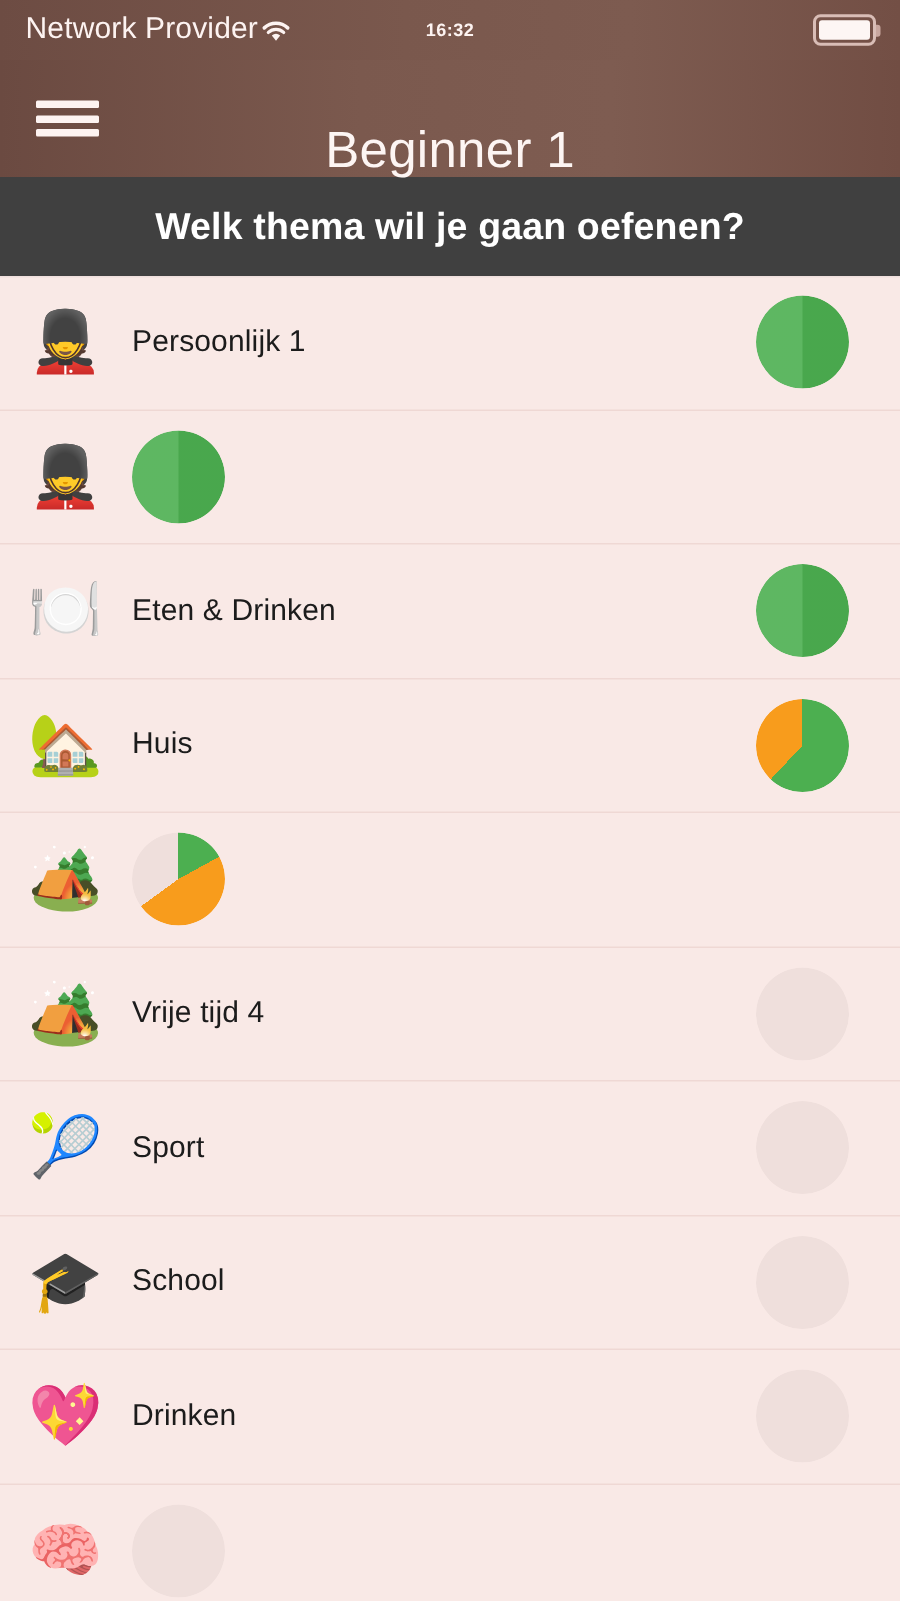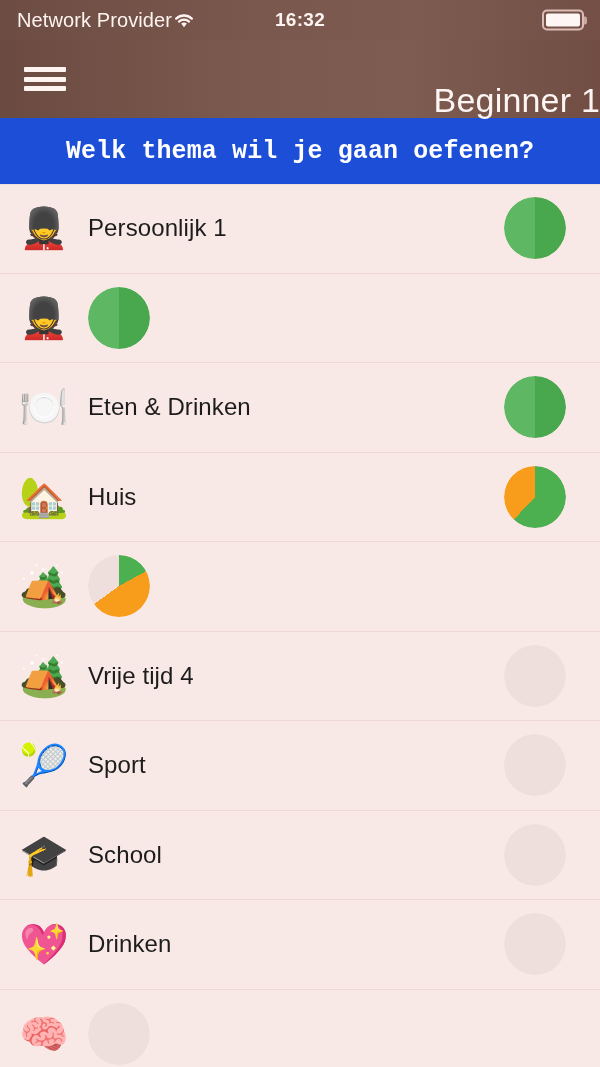--- a/index.html
+++ b/index.html
@@ -18,21 +18,21 @@
     display:flex; align-items:center; position:relative;
     color:#fff;
   }
   .carrier {
     position:absolute; left:17px; top:50%; transform:translateY(-50%);
     font-size:20px; letter-spacing:.1px; color:#fdf3f1; white-space:nowrap;
   }
   .wifi-icon { position:absolute; left:172px; top:50%; transform:translateY(-50%); width:24px; height:18px; }
   .clock {
     position:absolute; left:0; right:0; text-align:center;
-    font-size:19px; font-weight:bold; color:#fdf3f1; letter-spacing:.3px;
+    font-size:12px; font-weight:bold; color:#fdf3f1; letter-spacing:.3px;
   }
   .battery {
     position:absolute; right:16px; top:50%; transform:translateY(-50%);
     width:42px; height:21px; border:2px solid #d9bdb6; border-radius:5px;
     padding:2px; display:flex; align-items:center;
   }
   .battery::after {
     content:""; position:absolute; right:-5px; top:50%; transform:translateY(-50%);
     width:3px; height:8px; background:#c9a79f; border-radius:0 2px 2px 0;
   }
@@ -44,51 +44,50 @@
     background:linear-gradient(90deg,#6b4a41 0%,#7b594e 40%,#7e5c51 68%,#714d43 100%);
     display:flex; align-items:center; position:relative;
   }
   .hamburger {
     position:absolute; left:24px; top:50%; transform:translateY(-50%);
     width:42px; height:30px; display:flex; flex-direction:column;
     justify-content:space-between; cursor:pointer; padding:3px 0;
   }
   .hamburger span { display:block; width:100%; height:5px; background:#fdf3f1; border-radius:1px; }
   .nav-title {
-    position:absolute; left:0; right:0; text-align:right;
+    position:absolute; left:0; right:0; text-align:center;
     font-size:34px; color:#fdf5f3; font-weight:400; letter-spacing:.2px;margin-top:42px;
   }
 
   
   .prompt {
-    height:66px; width:100%; background:#1d4ed8;
+    height:66px; width:100%; background:#404040;
     display:flex; align-items:center; justify-content:center;
     box-shadow:0 1px 0 rgba(0,0,0,.04);
-    font-family:Liberation Mono, monospace;
   }
   .prompt-text {
     font-size:25px; font-weight:bold; color:#ffffff; letter-spacing:.1px;
   }
 
   
   .list { width:100%; }
   .row {
     height:89.5px; width:100%;
     display:flex; align-items:center; position:relative;
     border-bottom:1px solid rgba(214,180,172,.30);
     cursor:pointer;
   }
   .row-emoji {
     width:88px; flex:0 0 88px; text-align:center;
     font-size:40px; line-height:1;
     font-family:"DejaVu Sans", sans-serif;
     user-select:none;
   }
   .row-label {
-    flex:1 1 auto; font-size:24px; color:#1c1c1c; letter-spacing:.1px;
+    flex:1 1 auto; font-size:20px; color:#1c1c1c; letter-spacing:.1px;
     white-space:nowrap; overflow:hidden;
   }
   .row-progress {
     flex:0 0 62px; width:62px; height:62px; margin-right:34px;
     border-radius:50%; position:relative;
   }
   .pie {
     width:62px; height:62px; border-radius:50%;
     position:relative; overflow:hidden;
   }

